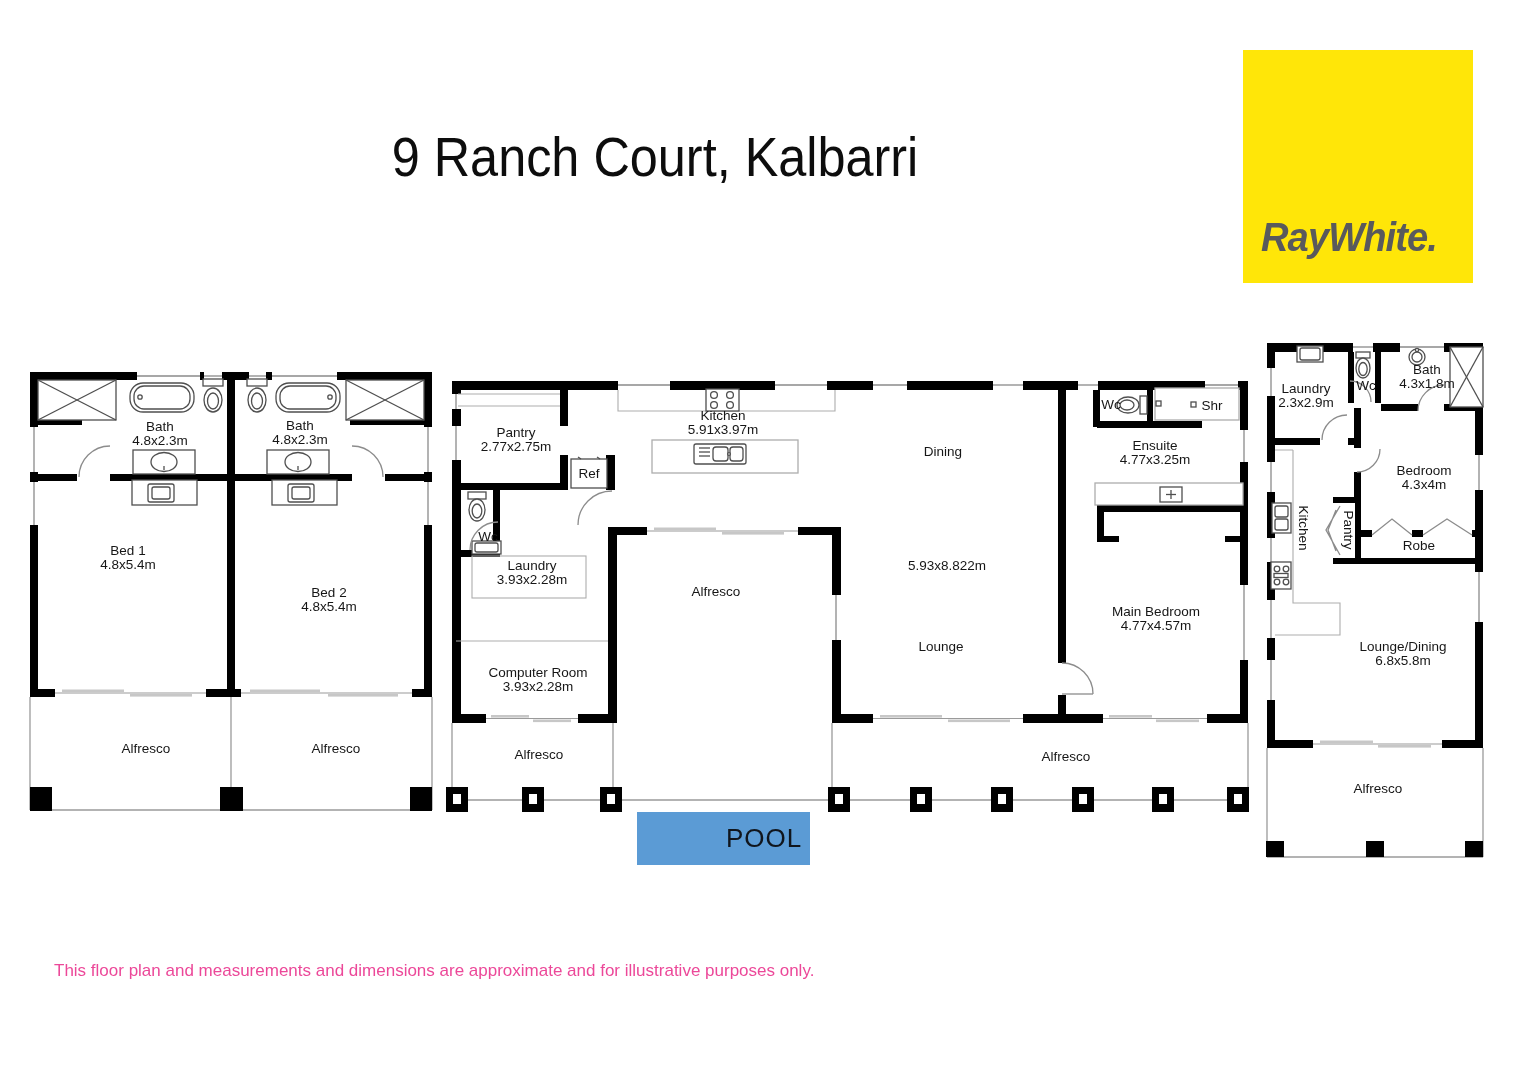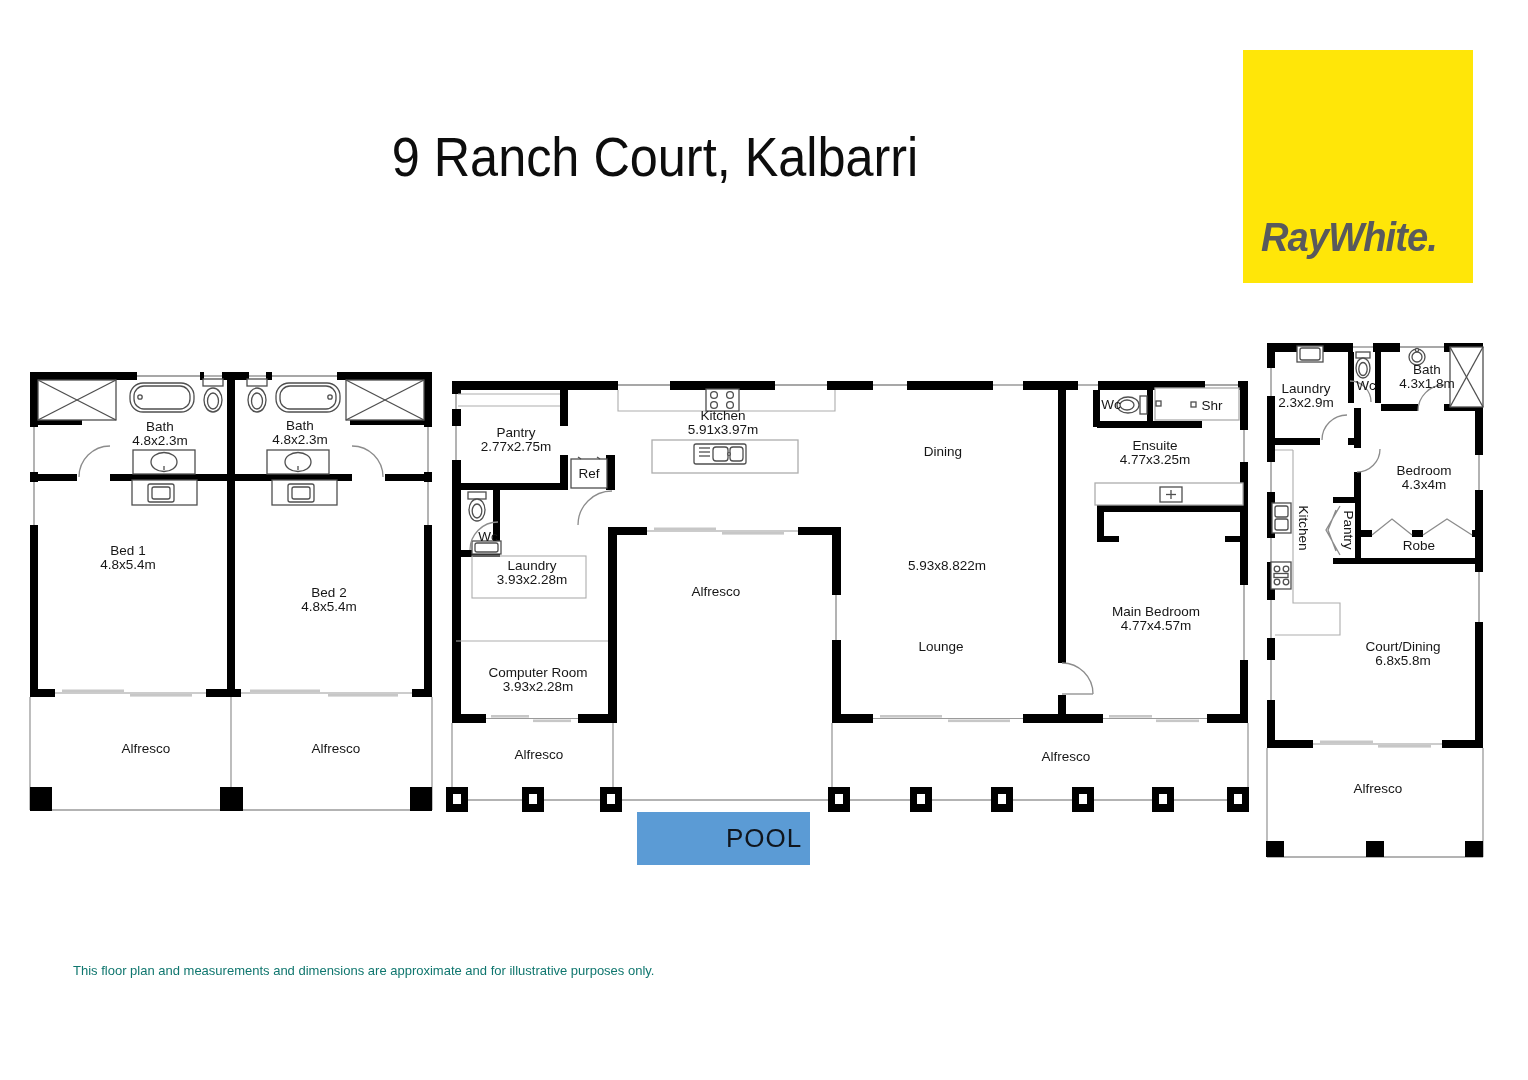--- a/index.html
+++ b/index.html
@@ -10,21 +10,21 @@
     font-size:13.5px;line-height:14px;color:#161616;}
   .lbl span{display:block;}
   .lbl.rot{transform:translate(-50%,-50%) rotate(90deg);}
   #page-title{position:absolute;left:655px;top:156px;transform:translate(-50%,-50%) scaleX(0.9);
     font-size:56px;color:#0d0d0d;white-space:nowrap;font-weight:400;}
   #logo{position:absolute;left:1243px;top:50px;width:230px;height:233px;}
   #logo .brand{position:absolute;left:18px;bottom:22px;font-size:41px;font-weight:700;
     font-style:italic;letter-spacing:-1px;transform:scaleX(0.93);transform-origin:left;white-space:nowrap;}
   #pool-label{position:absolute;left:723px;top:838px;transform:translate(-50%,-50%);
     font-size:26px;color:#10151c;letter-spacing:1px;margin-left:41px;}
-  #disclaimer{position:absolute;left:73px;top:955px;font-size:13px;line-height:31px;color:#0f766e;}
+  #disclaimer{position:absolute;left:54px;top:955px;font-size:17px;line-height:31px;color:#ec4899;}
 </style>
 </head>
 <body>
 
 <div id="stage">
 
 <svg id="plan-svg" width="1528" height="1080" viewBox="0 0 1528 1080">
 
   <g fill="#000">
 
@@ -504,21 +504,21 @@
 <div class="lbl rot" style="left:1303px;top:528px">
       <span>Kitchen</span>
     </div>
 <div class="lbl rot" style="left:1348px;top:530px">
       <span>Pantry</span>
     </div>
 <div class="lbl" style="left:1419px;top:546px">
       <span>Robe</span>
     </div>
 <div class="lbl" style="left:1403px;top:654px">
-      <span>Court/Dining</span>
+      <span>Lounge/Dining</span>
       <span>6.8x5.8m</span>
     </div>
 <div class="lbl" style="left:1378px;top:789px">
       <span>Alfresco</span>
     </div>
 
 <div id="pool-label">POOL</div>
 
 <div id="disclaimer">
   <div>This floor plan and measurements and dimensions are approximate and for illustrative purposes only.</div>

